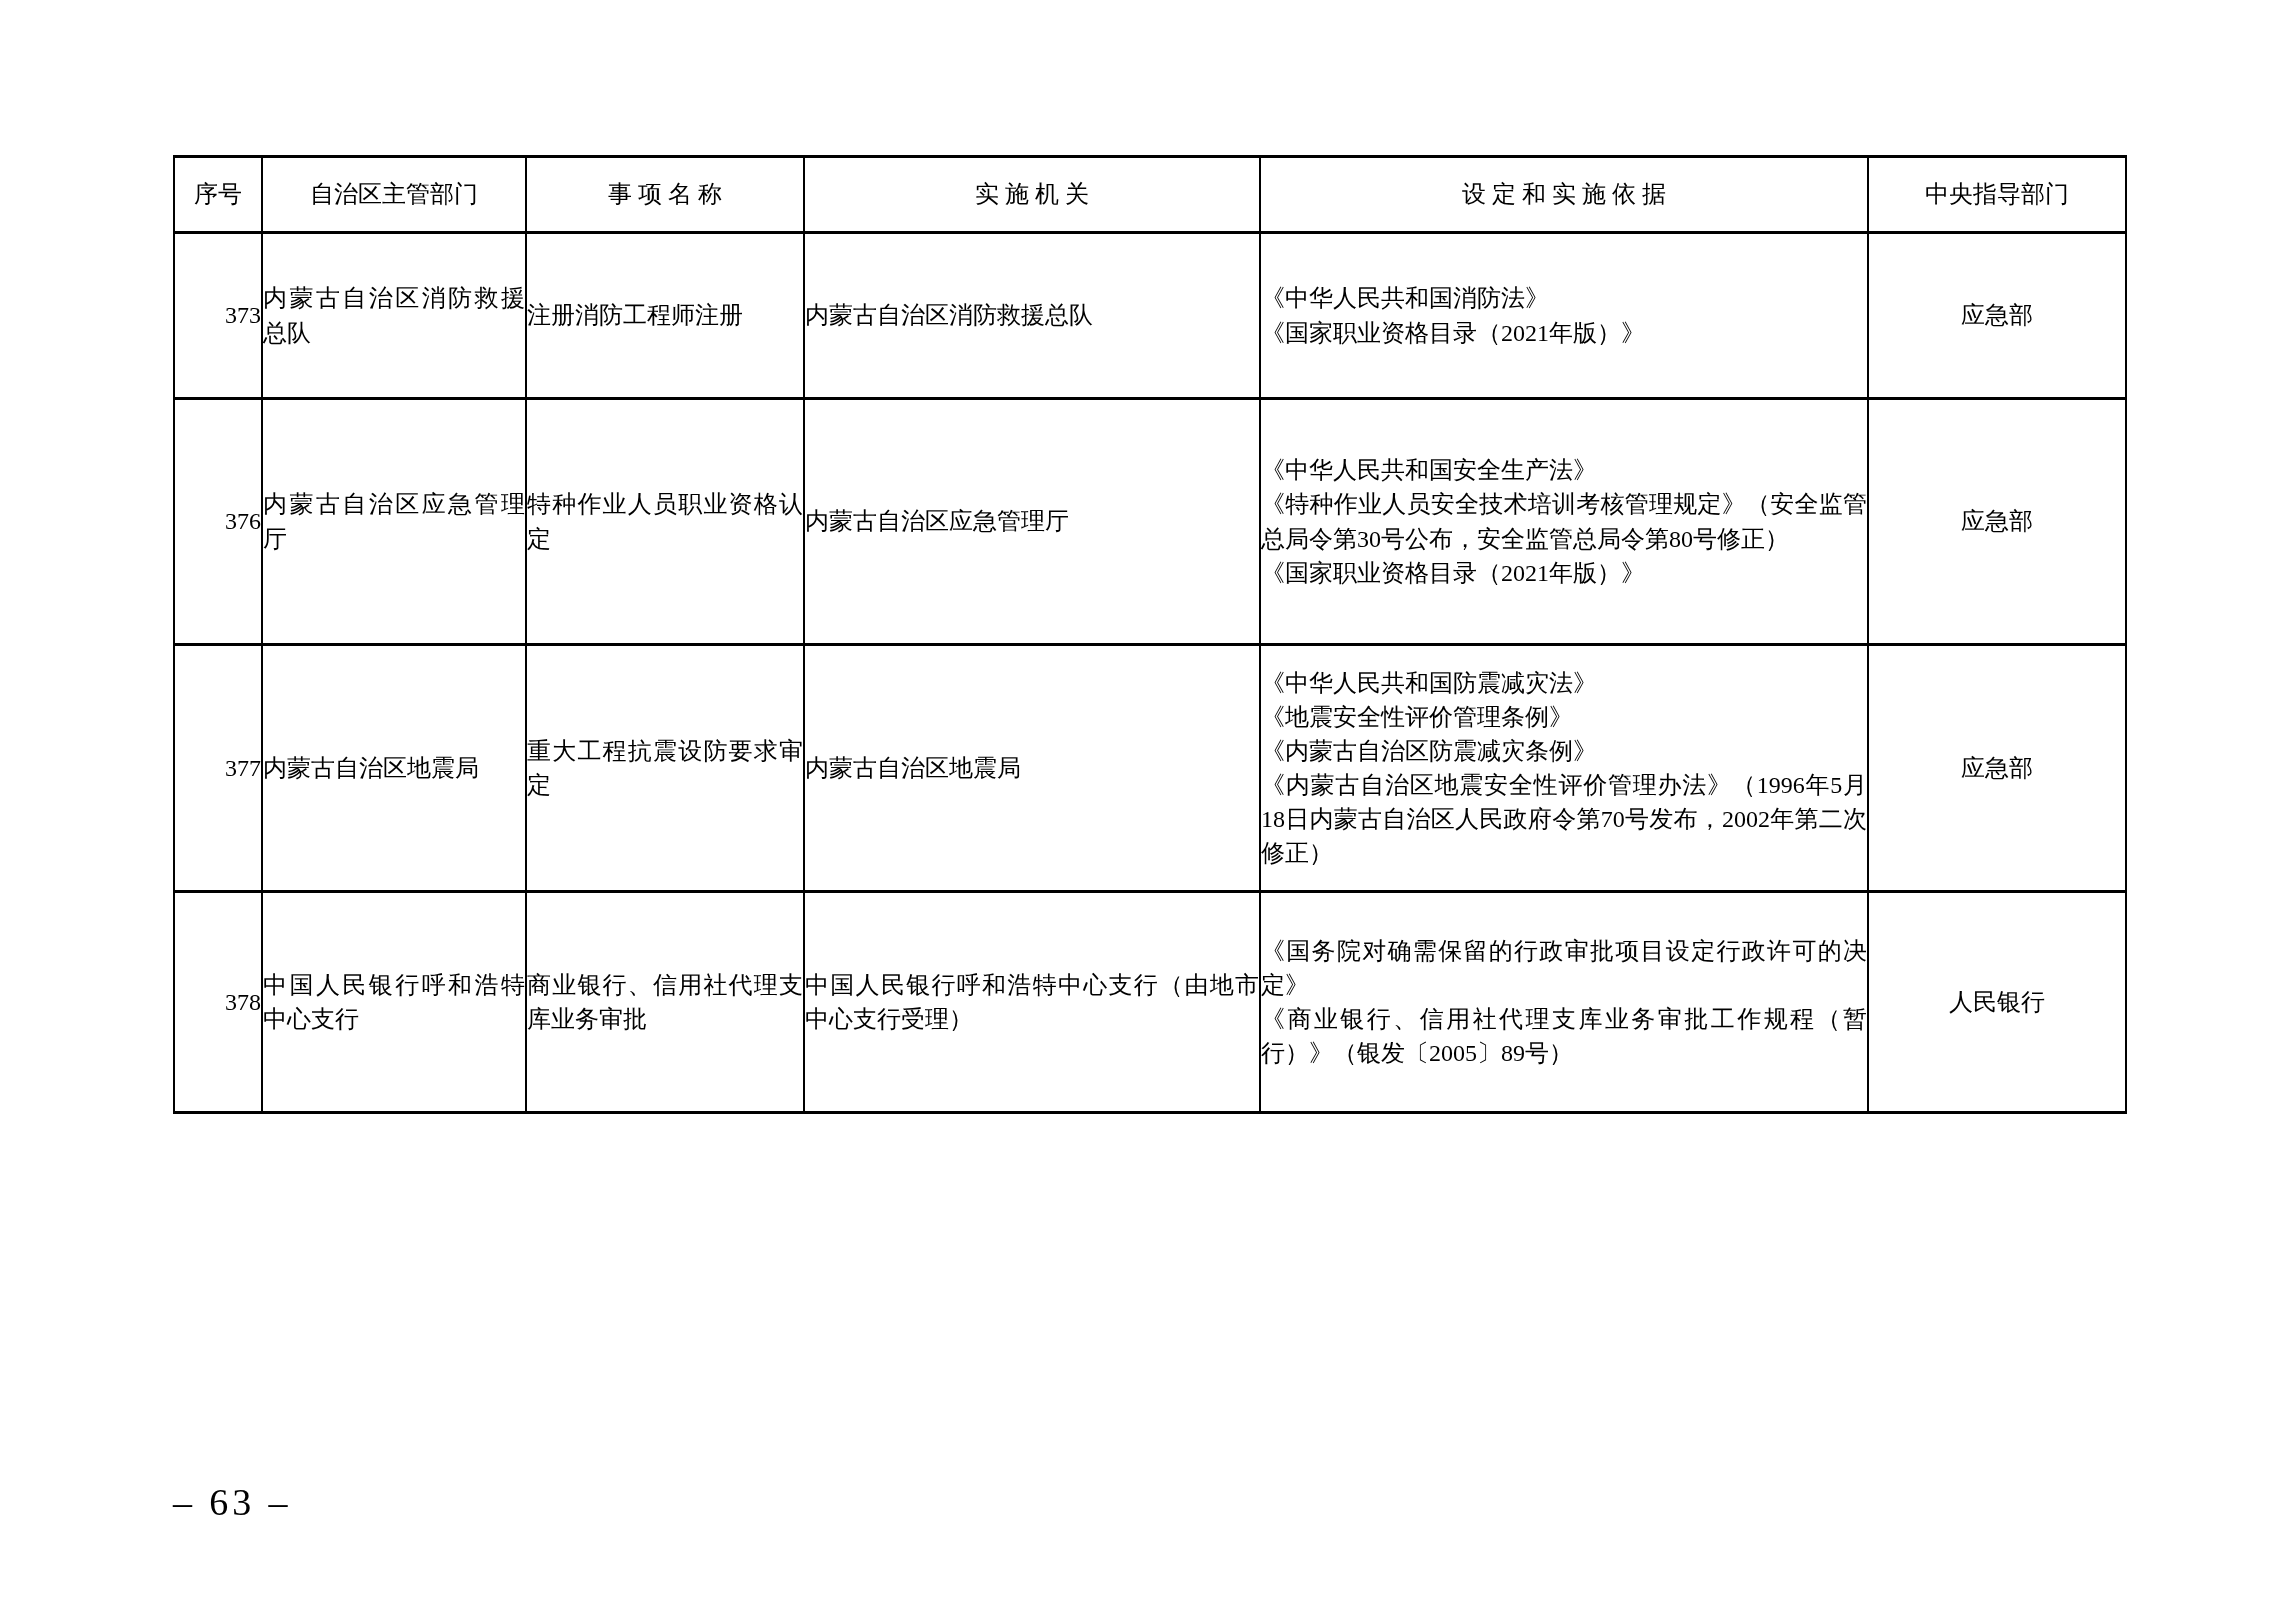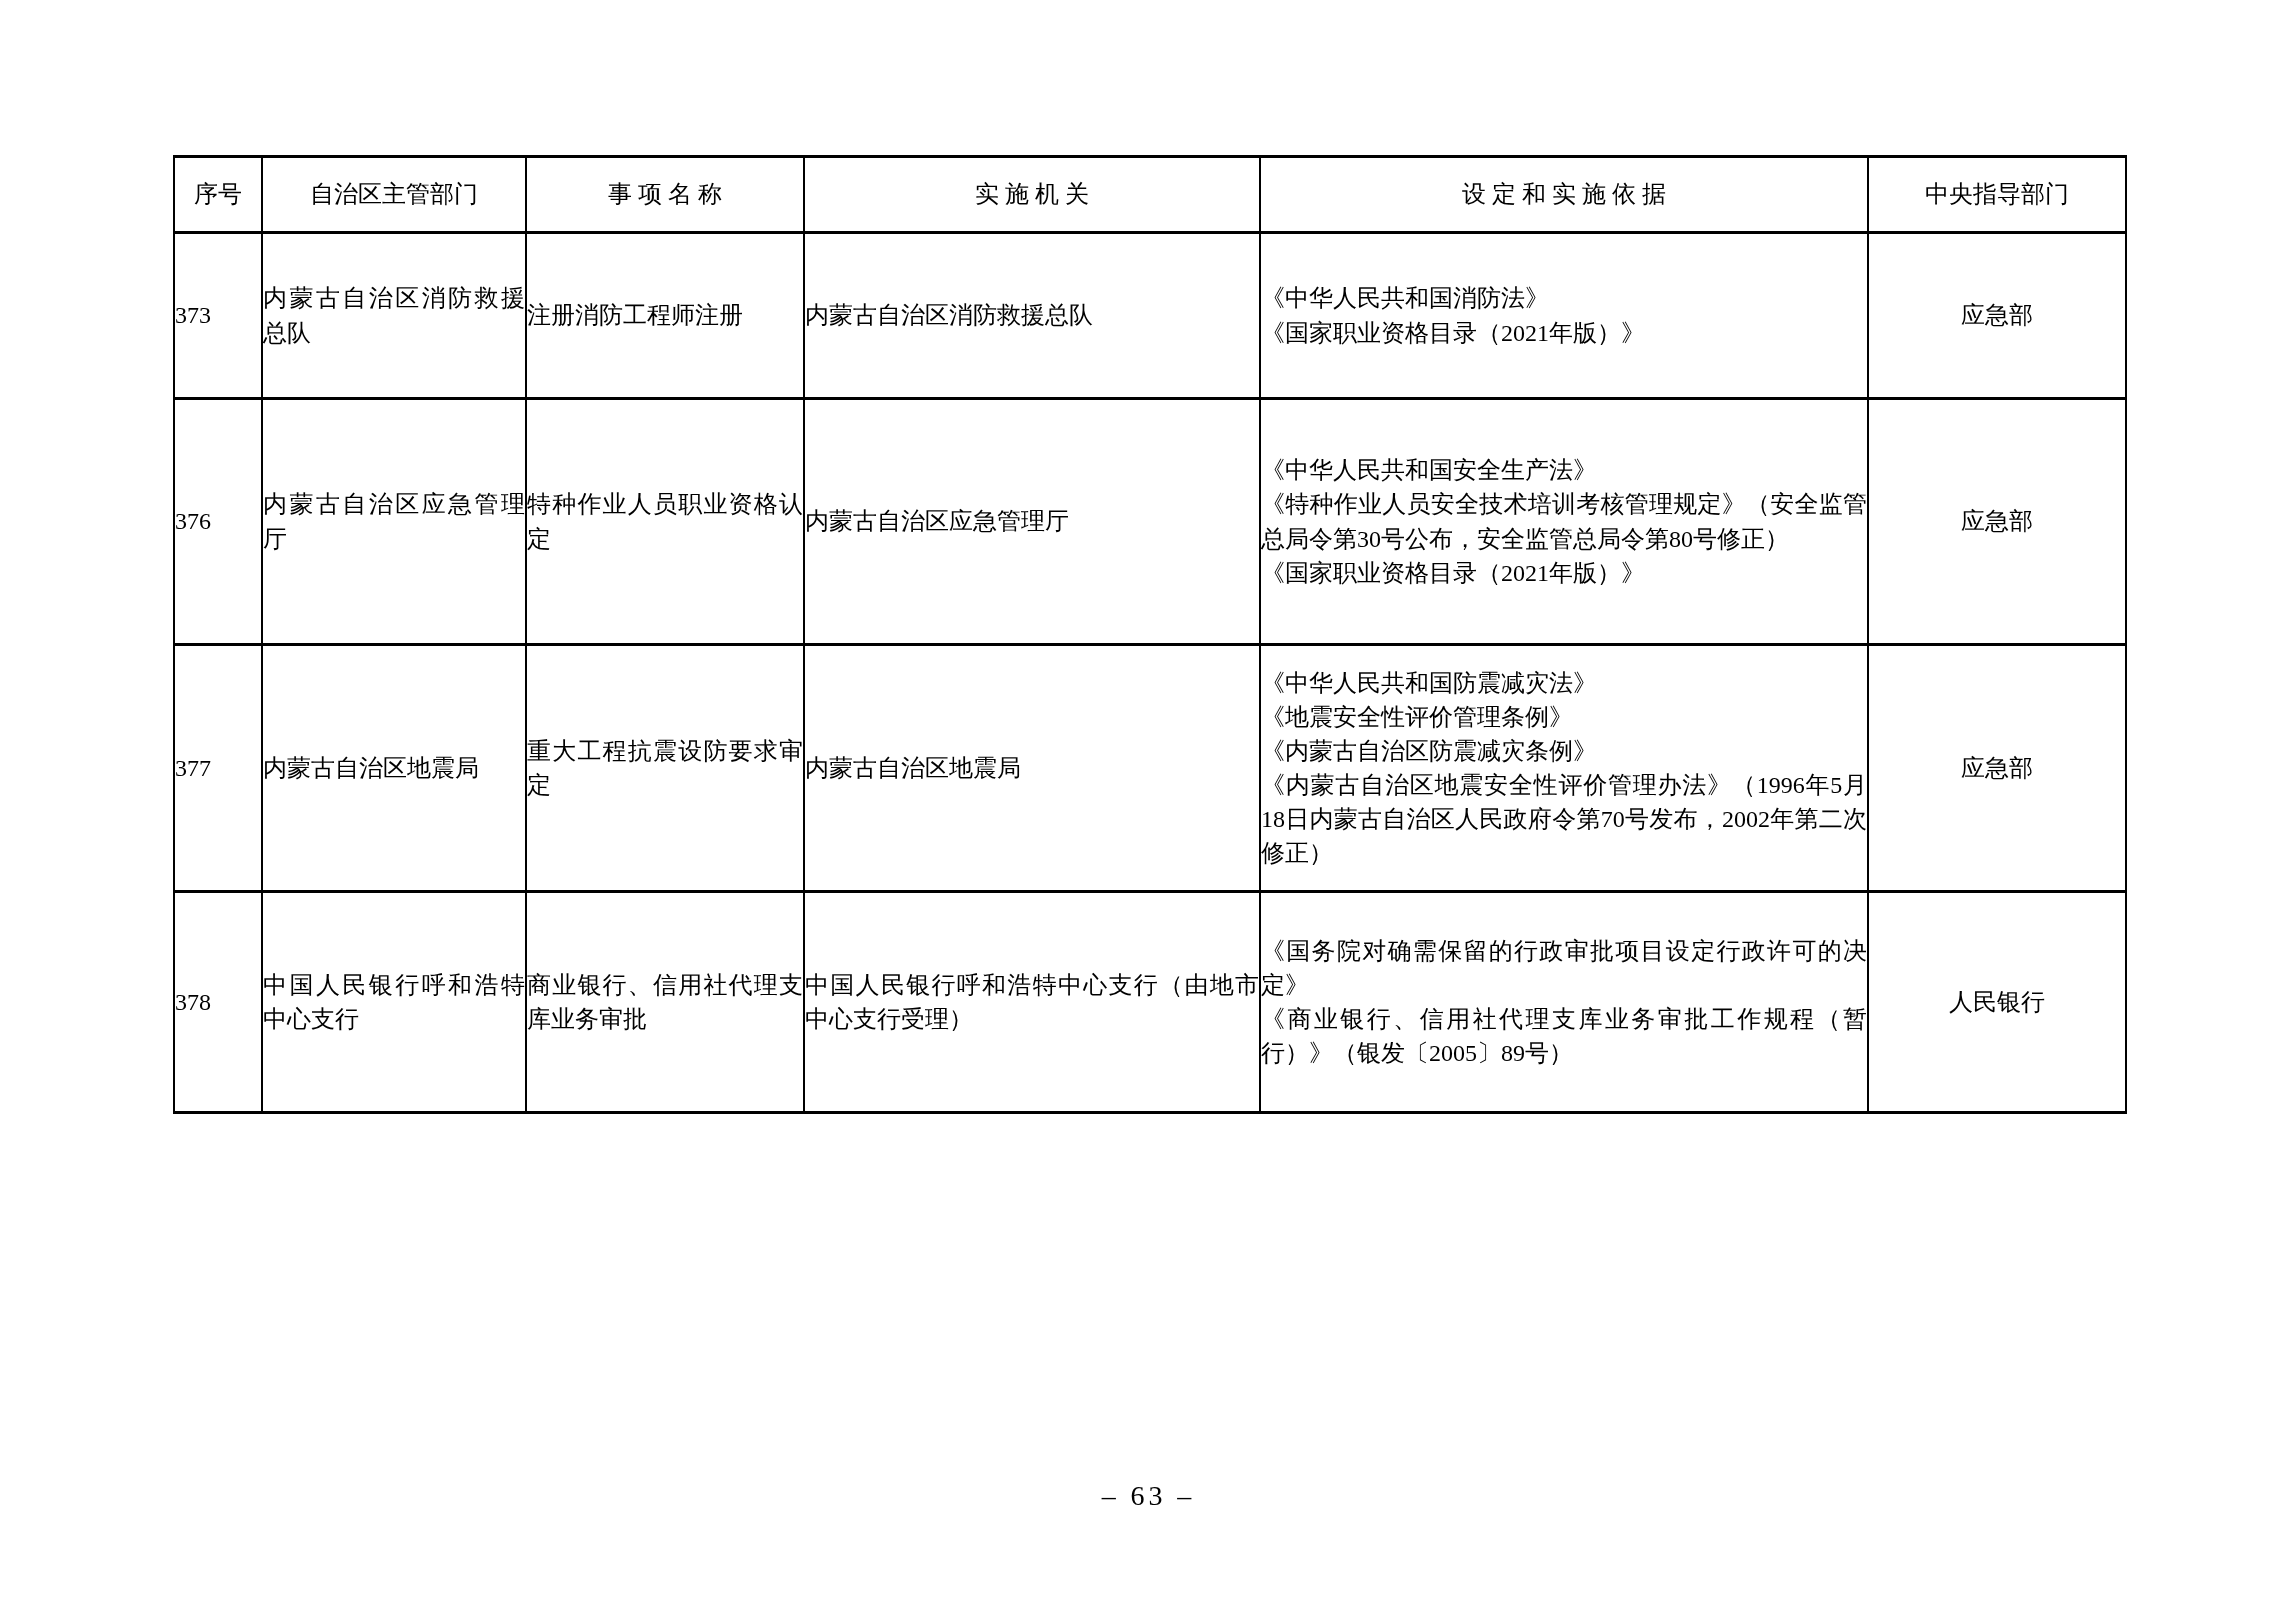--- a/index.html
+++ b/index.html
@@ -33,34 +33,33 @@
     vertical-align: middle;
     padding: 0;
     overflow: hidden;
   }
   table.tbl th {
     font-weight: normal;
     text-align: center;
     white-space: nowrap;
   }
   tr.hdr { height: 76px; }
-  td.c-no      { text-align: left; }
+  td.c-no      { text-align: right; }
   td.c-dept    { text-align: justify; padding: 0 2px; }
   td.c-item    { text-align: justify; padding: 0 5.2px; }
   td.c-agency  { text-align: justify; padding: 0 2.6px; }
   td.c-basis   { text-align: justify; padding: 0 2.6px; }
   td.c-central { text-align: center; }
   .basis-line  { text-align: justify; font-family: Liberation Serif, serif; }
   .footer {
     position: absolute;
     left: 173px;
     top: 1480px;
     width: 1951px;
-    text-align: center;
-    font-size: 28px;
+    font-size: 38px;
     letter-spacing: 3.9px;
   }
 </style>
 </head>
 <body>
 
 <div class="page">
   <table class="tbl">
     <colgroup>
       <col style="width:88px">

